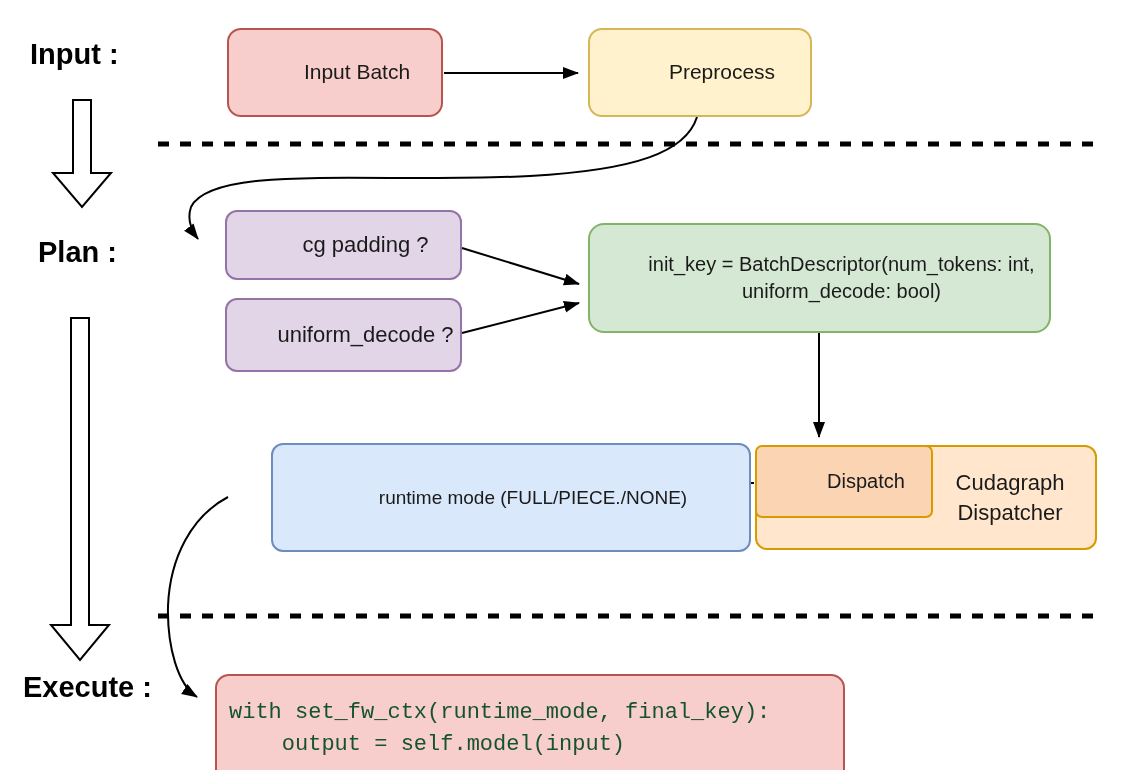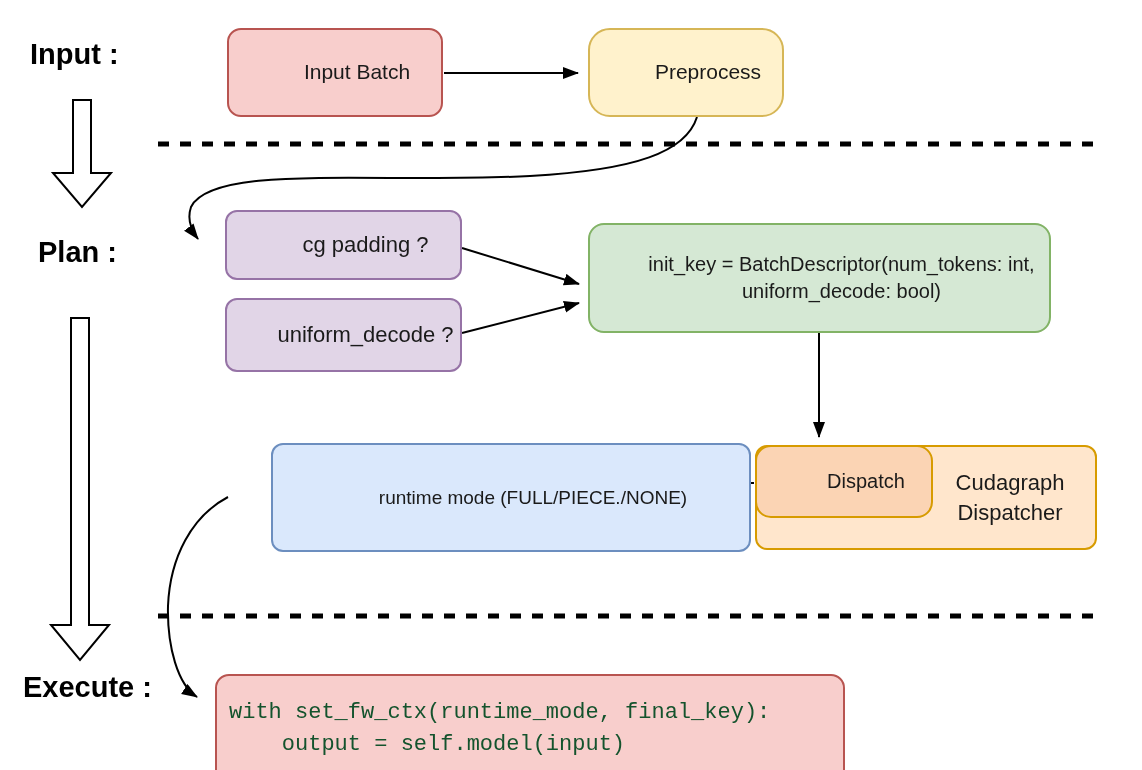--- a/index.html
+++ b/index.html
@@ -11,27 +11,27 @@
   .node{
     position:absolute;z-index:2;box-sizing:border-box;
     display:flex;flex-direction:column;align-items:center;justify-content:center;
     border-radius:14px;border:2px solid #000;text-align:center;line-height:1.35;padding-left:44px;
   }
   .phase-label{
     position:absolute;z-index:3;font-weight:bold;font-size:29px;color:#000;
     white-space:nowrap;
   }
   .n-input-batch{left:227px;top:28px;width:216px;height:89px;background:#f8cecc;border-color:#b85450;font-size:21px;}
-  .n-preprocess{left:588px;top:28px;width:196px;height:89px;background:#fff2cc;border-color:#d6b656;font-size:21px;border-radius:22px;}
+  .n-preprocess{left:588px;top:28px;width:224px;height:89px;background:#fff2cc;border-color:#d6b656;font-size:21px;}
   .n-cg-padding{left:225px;top:210px;width:237px;height:70px;background:#e1d5e7;border-color:#9673a6;font-size:22px;border-radius:12px;}
   .n-uniform-decode{left:225px;top:298px;width:237px;height:74px;background:#e1d5e7;border-color:#9673a6;font-size:22px;border-radius:12px;}
   .n-init-key{left:588px;top:223px;width:463px;height:110px;background:#d5e8d4;border-color:#82b366;font-size:20px;border-radius:16px;}
   .n-cudagraph{left:755px;top:445px;width:342px;height:105px;background:#ffe6cc;border-color:#d79b00;font-size:22px;border-radius:12px;align-items:flex-end;justify-content:center;}
   .n-cudagraph .right-text{width:170px;text-align:center;}
-  .n-dispatch{left:755px;top:445px;width:178px;height:73px;background:#fbd4b4;border-color:#d79b00;font-size:20px;border-radius:16px;}
+  .n-dispatch{left:755px;top:445px;width:178px;height:73px;background:#fbd4b4;border-color:#d79b00;font-size:20px;border-radius:7px;}
   .n-runtime{left:227px;top:443px;width:480px;height:109px;background:#dae8fc;border-color:#6c8ebf;font-size:19px;border-radius:12px;margin-left:44px;}
   .n-execute-code{
     left:215px;top:642px;width:630px;height:110px;background:#f8cecc;border-color:#b85450;border-radius:14px;
     align-items:flex-start;justify-content:center;padding-left:12px;
     font-family:"Liberation Mono",monospace;font-size:22px;color:#14532d;line-height:1.45;margin-top:32px;
   }
   .code-line{white-space:pre;text-align:left;}
 </style>
 </head>
 <body>

